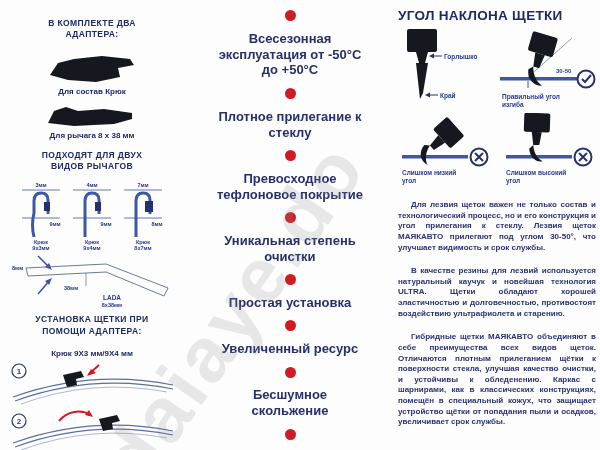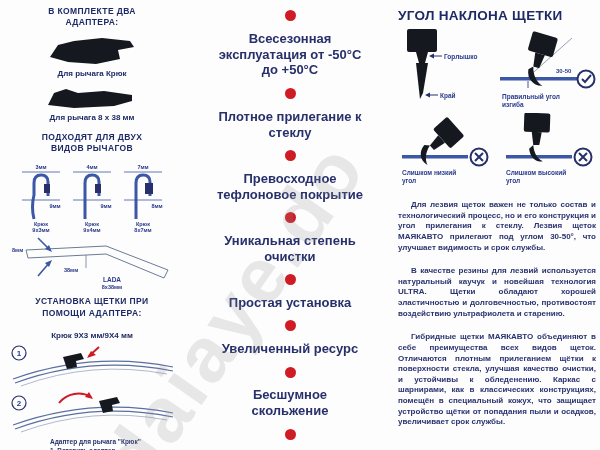--- a/index.html
+++ b/index.html
@@ -38,28 +38,28 @@
   .paras{margin-top:4px}
   svg text{font-family:"Liberation Sans",sans-serif;font-weight:bold;fill:#2a3a8c}
 </style>
 </head>
 <body>
 
 <div class="wm">daiaye.do</div>
 
 <div class="col-left">
 
-  <div class="h-left" style="width:130px;margin:0 auto">В КОМПЛЕКТЕ ДВА АДАПТЕРА:</div>
+  <div class="h-left" style="width:130px;margin:12px auto">В КОМПЛЕКТЕ ДВА АДАПТЕРА:</div>
 
   <div class="svgwrap" style="margin-top:6px">
     <svg width="96" height="32" viewBox="0 0 96 32">
       <path d="M6,22 L14,10 L30,6 L58,3 L86,6 L90,12 L74,15 L76,24 L52,29 L24,27 Z" fill="#15181f"></path>
     </svg>
   </div>
-  <div class="cap">Для рычага Крюк</div>
+  <div class="cap">Для состав Крюк</div>
 
   <div class="svgwrap" style="margin-top:7px">
     <svg width="96" height="26" viewBox="0 0 96 26">
       <path d="M4,20 L10,8 L22,4 L34,8 L60,6 L88,10 L88,16 L70,21 L30,23 Z" fill="#15181f"></path>
     </svg>
   </div>
   <div class="cap">Для рычага 8 х 38 мм</div>
 
   <div class="sec">
     <div class="h-left" style="width:120px;margin:8px auto">ПОДХОДЯТ ДЛЯ ДВУХ ВИДОВ РЫЧАГОВ</div>

